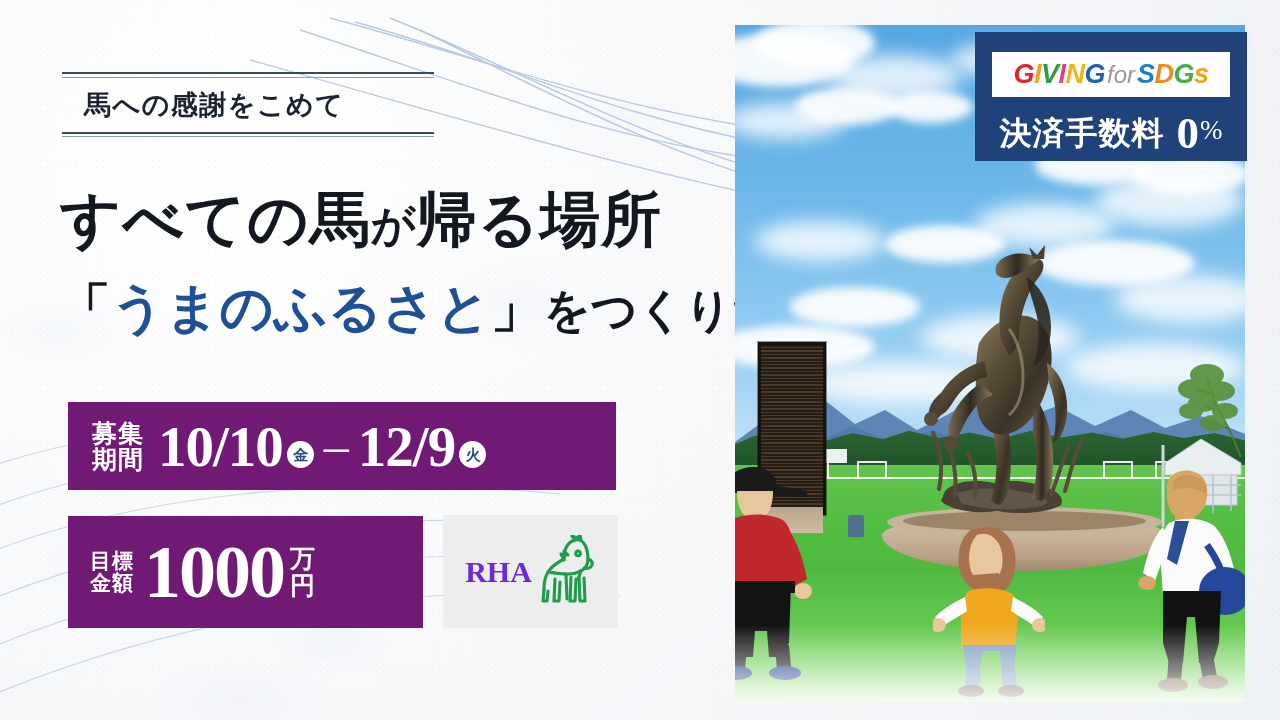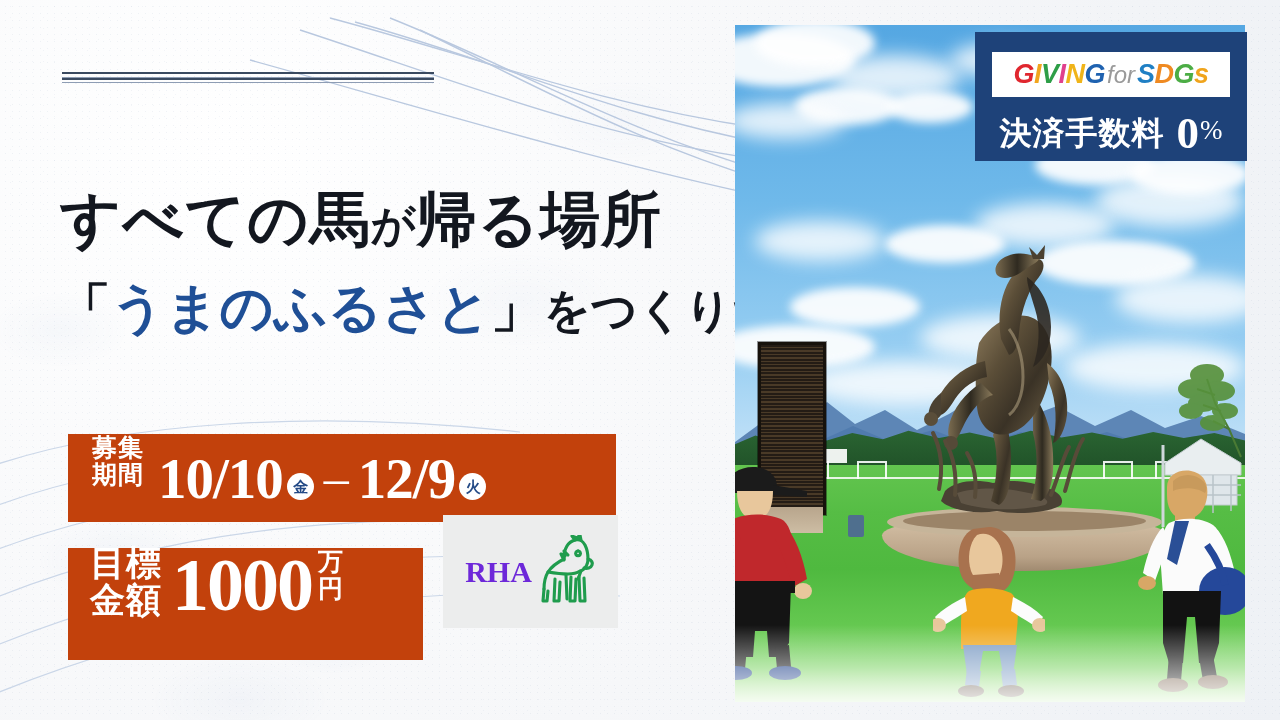--- a/index.html
+++ b/index.html
@@ -68,34 +68,34 @@
     font-family:"Liberation Serif", serif;
     font-size:53px;font-weight:700;color:#13171f;
     letter-spacing:0px;white-space:nowrap;line-height:1;
   }
   .title-sub .hl{color:#1f4f96;}
   .title-sub .brk{color:#13171f;}
   .title-sub .tail{font-size:46px;}
 
   
   .badge{
-    position:absolute;background:#c2410c;color:#fff;
-    display:flex;margin-top:32px;
+    position:absolute;background:#701a75;color:#fff;
+    display:flex;align-items:center;
   }
   #badge-period{left:68px;top:402px;width:548px;height:88px;}
   #badge-goal{left:68px;top:516px;width:355px;height:112px;}
 
   .badge-label{
     font-family:"Liberation Sans", sans-serif;
     font-weight:700;font-size:25px;line-height:1.06;
     letter-spacing:1px;
     margin-left:24px;margin-right:14px;
     text-align:center;white-space:nowrap;
   }
-  #badge-goal .badge-label{font-size:35px;margin-left:22px;margin-right:10px;font-family:Liberation Mono, monospace;}
+  #badge-goal .badge-label{font-size:21px;margin-left:22px;margin-right:10px;}
 
   .period-value{
     font-family:"Liberation Serif", serif;
     font-weight:700;font-size:57px;line-height:1;
     letter-spacing:-1px;white-space:nowrap;
     display:flex;align-items:center;
   }
   .daychip{
     display:inline-flex;align-items:center;justify-content:center;
     width:27px;height:27px;border-radius:50%;
@@ -261,20 +261,21 @@
       <path d="M-20,556 C140,492 340,474 560,494"></path>
       <path d="M-20,604 C150,532 350,508 580,526"></path>
       <path d="M-20,652 C160,576 360,544 600,560"></path>
       <path d="M-20,700 C170,620 380,582 620,596"></path>
     </g>
   </svg>
 
   <div class="eyebrow">
     <div class="rule"></div>
     <div class="rule thin"></div>
+    <div class="eyebrow-text">馬への感謝をこめて</div>
     <div class="rule"></div>
     <div class="rule thin"></div>
   </div>
 
   <div class="title-main">
     <span>すべて</span><span>の馬</span><span class="sm">が</span><span>帰る場所</span>
   </div>
 
   <div class="title-sub">
     <span class="brk">「</span><span class="hl">うまのふるさと</span><span class="brk">」</span><span class="tail">をつくりたい</span>

